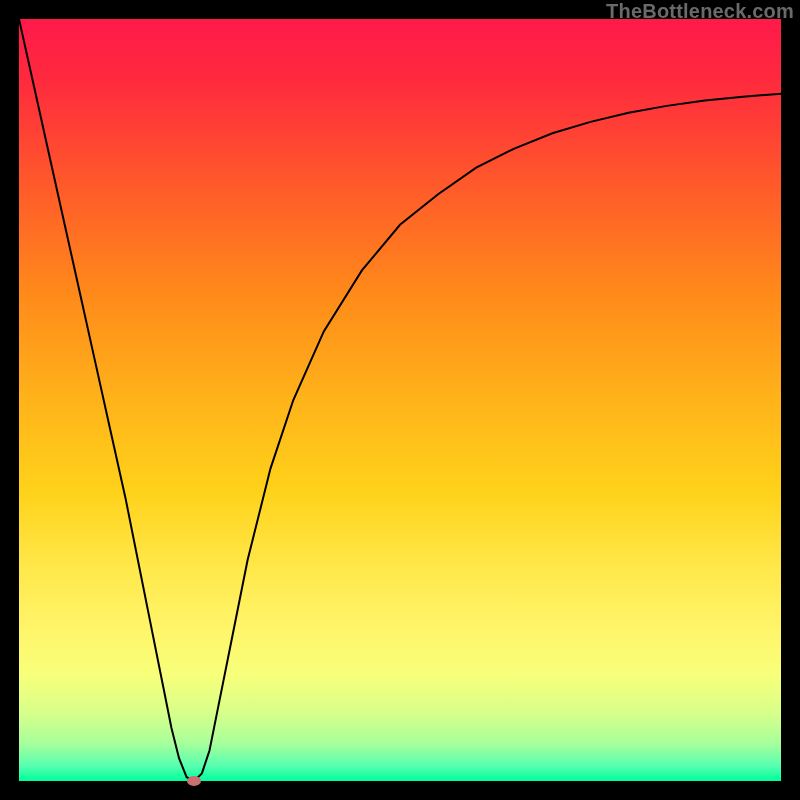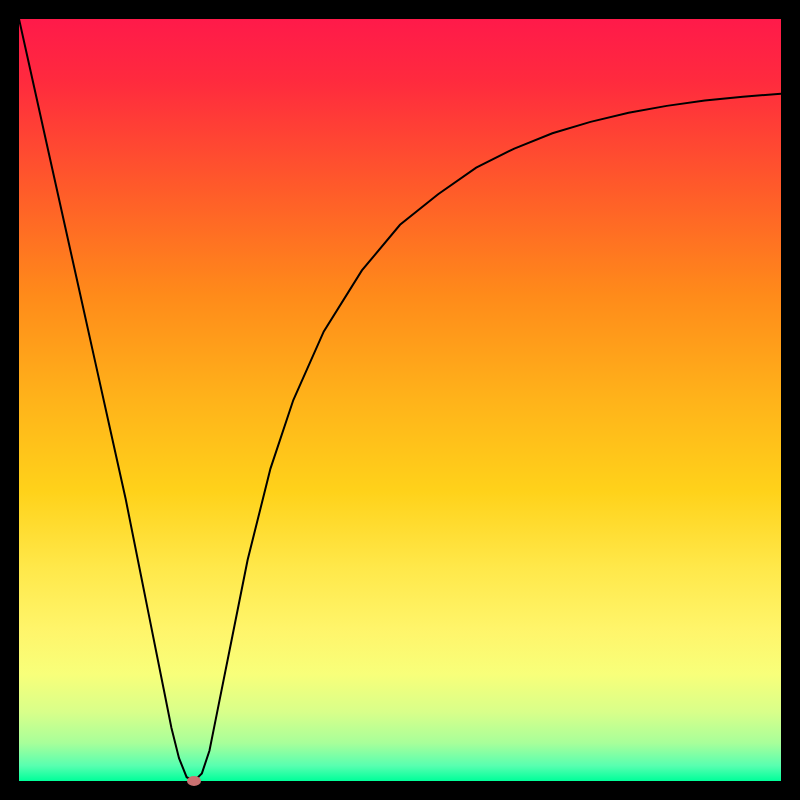--- a/index.html
+++ b/index.html
@@ -78,13 +78,14 @@
 
   <div class="plot-frame"></div>
   <div class="plot-area"></div>
 
   <svg class="curve" viewBox="0 0 762 762" preserveAspectRatio="none">
     <path id="curve-path" d="M0.00 0.00 L15.24 68.58 L30.48 137.16 L45.72 205.74 L60.96 274.32 L76.20 342.90 L91.44 411.48 L106.68 480.06 L121.92 556.26 L129.54 594.36 L137.16 632.46 L144.78 670.56 L152.40 708.66 L160.02 739.14 L167.64 758.19 L175.26 762.00 L182.88 754.38 L190.50 731.52 L198.12 693.42 L213.36 617.22 L228.60 541.02 L251.46 449.58 L274.32 381.00 L304.80 312.42 L342.90 251.46 L381.00 205.74 L419.10 175.26 L457.20 148.59 L495.30 129.54 L533.40 114.30 L571.50 102.87 L609.60 93.73 L647.70 86.87 L685.80 81.53 L723.90 77.72 L762.00 74.68" fill="none" stroke="#000" stroke-width="2"></path>
   </svg>
 
   <div id="marker" class="marker" style="left: 194.26px; top: 781px;"></div>
 
+  <div class="attribution">TheBottleneck.com</div>
 </div>
 
 </body></html>

